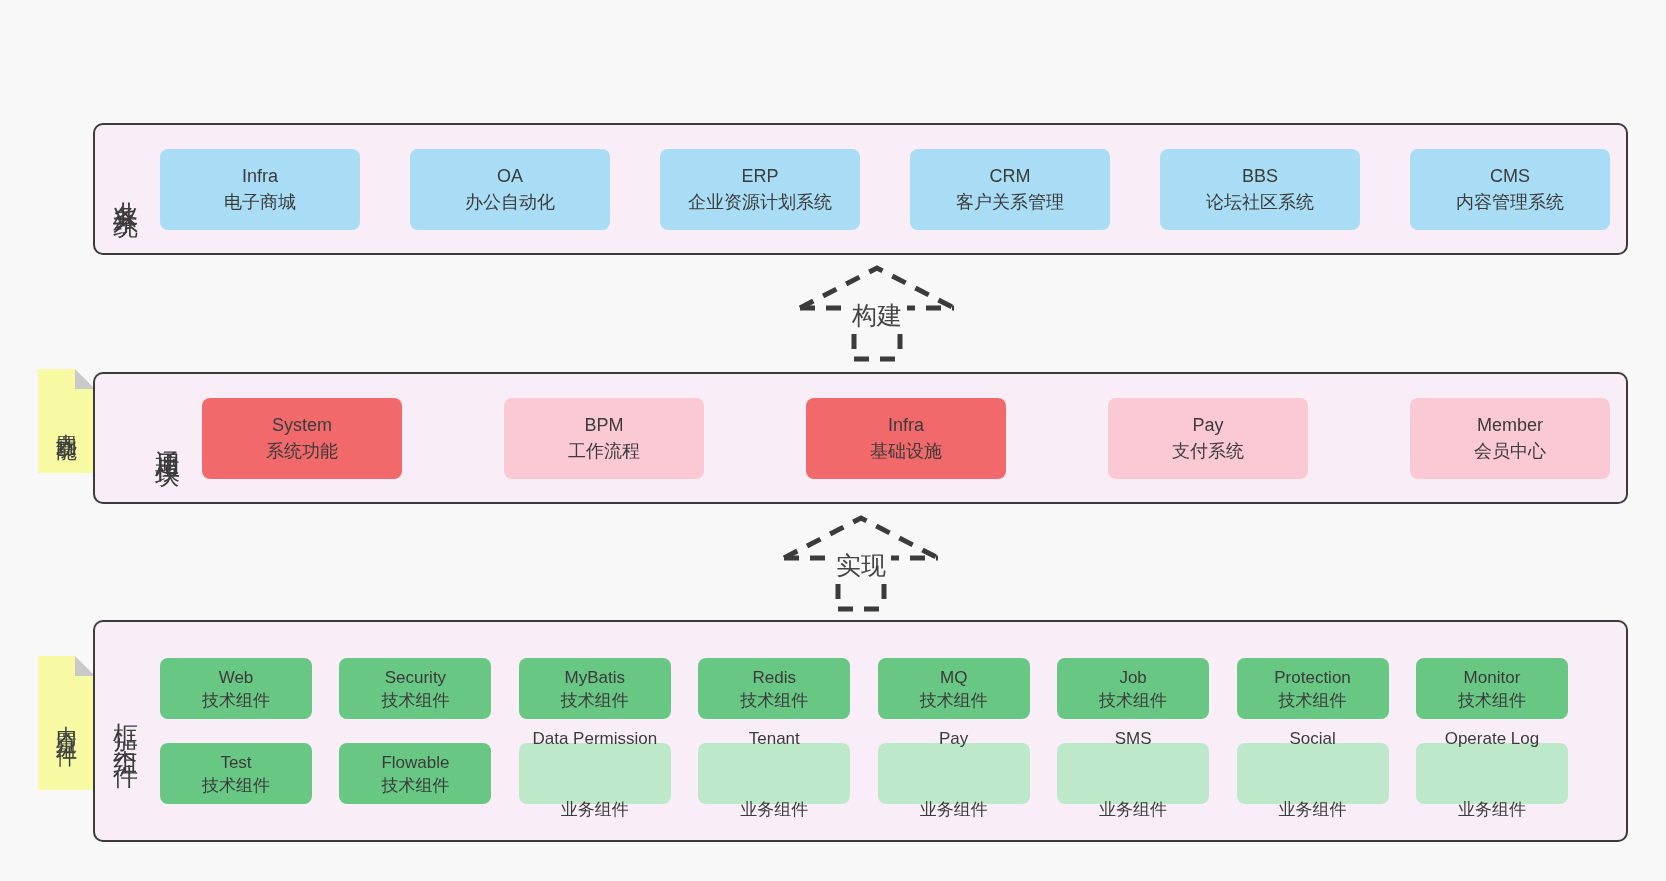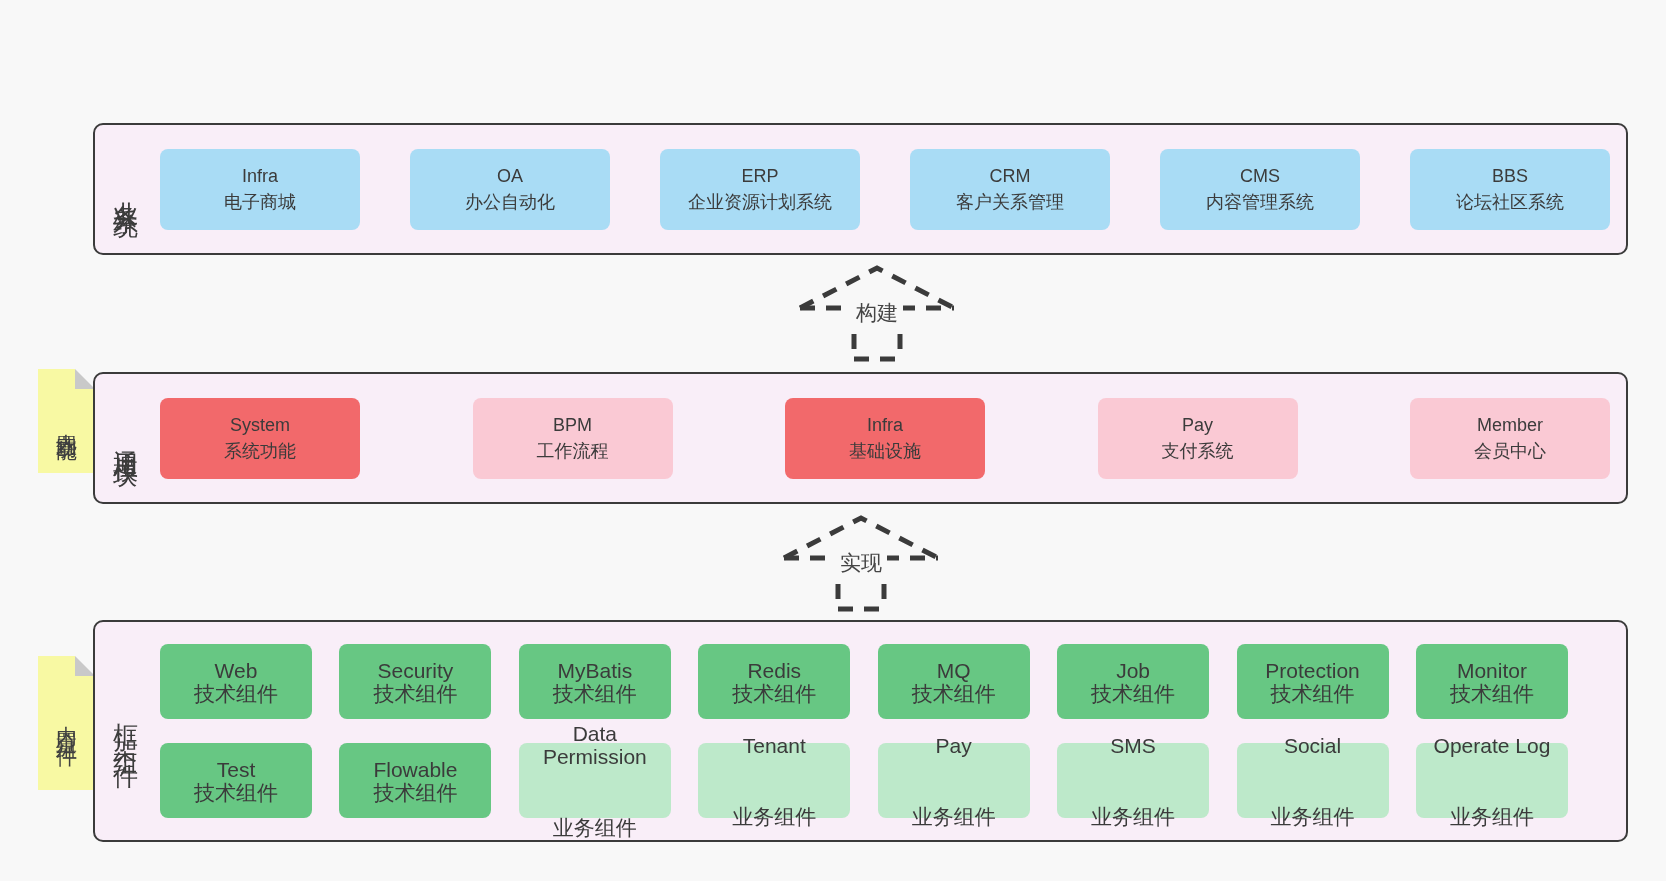--- a/index.html
+++ b/index.html
@@ -4,40 +4,40 @@
 <style>
   html,body{margin:0;padding:0;background:#f8f8f8;}
   .stage{position:relative;width:1666px;height:881px;background:#f8f8f8;overflow:hidden;
          font-family:"Liberation Sans","DejaVu Sans",sans-serif;color:#3c3c3c;}
 
   
   .panel{position:absolute;left:93px;width:1535px;box-sizing:border-box;
          background:#f9eef8;border:2px solid #3b3b3b;border-radius:10px;
          display:flex;align-items:center;}
   .panel-1{top:123px;height:132px;}
-  .panel-2{top:372px;height:132px;}
+  .panel-2{top:372px;height:132px;padding-left:42px;}
   .panel-3{top:620px;height:222px;}
 
   .vlabel{writing-mode:vertical-rl;text-orientation:upright;
           font-size:25px;line-height:1;color:#3c3c3c;
           margin-left:18px;flex:0 0 auto;letter-spacing:4px;}
   .panel-3 .vlabel{letter-spacing:14px;}
 
   .row{flex:1;display:flex;justify-content:space-between;
        padding-left:22px;padding-right:16px;align-items:center;}
   .grid{flex:1;display:flex;flex-direction:column;gap:24px;
         padding-left:22px;padding-right:58px;}
   .grid .row{padding:0;}
 
   
   .node{box-sizing:border-box;border-radius:8px;display:flex;flex-direction:column;
         justify-content:center;align-items:center;text-align:center;
         font-size:18px;line-height:26px;color:#3b3b3b;}
   .node-wide{width:200px;height:81px;}
-  .node-sm{width:152px;height:75px;font-size:21px;line-height:23px;}
+  .node-sm{width:152px;height:61px;font-size:17px;line-height:23px;}
   .c-blue{background:#a9dcf5;}
   .c-red{background:#f2696b;}
   .c-pink{background:#fac9d4;}
   .c-green{background:#67c783;}
   .c-lgreen{background:#bde9ca;gap:48px;}
 
   
   .sticky{position:absolute;background:#f8f9a3;display:flex;align-items:center;
           justify-content:center;}
   .sticky::before{content:"";position:absolute;top:0;right:0;width:0;height:0;
@@ -48,21 +48,21 @@
   .sticky .vtext{writing-mode:vertical-rl;text-orientation:upright;
           font-size:21px;color:#3f3f3f;letter-spacing:2px;}
   .sticky-2 .vtext{letter-spacing:7px;}
 
   
   .arrow{position:absolute;width:170px;height:100px;}
   .arrow-1{left:792px;top:262px;}
   .arrow-2{left:776px;top:512px;}
   .arrow svg{position:absolute;left:0;top:0;}
   .arrow .alabel{position:absolute;left:50%;top:37px;transform:translateX(-50%);
-          background:#f8f8f8;padding:0 5px;font-size:21px;color:#454545;
+          background:#f8f8f8;padding:0 5px;font-size:25px;color:#454545;
           white-space:nowrap;}
 </style>
 </head>
 <body>
 
 <div class="stage">
 
   <div class="sticky sticky-1">
     <span class="vtext">内置功能</span>
   </div>
@@ -83,26 +83,26 @@
       </div>
       <div class="node node-wide c-blue">
         <span>ERP</span>
         <span>企业资源计划系统</span>
       </div>
       <div class="node node-wide c-blue">
         <span>CRM</span>
         <span>客户关系管理</span>
       </div>
       <div class="node node-wide c-blue">
+        <span>BBS</span>
+        <span>论坛社区系统</span>
+      </div>
+      <div class="node node-wide c-blue">
         <span>CMS</span>
         <span>内容管理系统</span>
-      </div>
-      <div class="node node-wide c-blue">
-        <span>BBS</span>
-        <span>论坛社区系统</span>
       </div>
     </div>
   </section>
 
   <div class="arrow arrow-1">
     <svg width="170" height="100" viewBox="0 0 170 100">
       <g fill="none" stroke="#3b3b3b" stroke-width="5" stroke-dasharray="15 11">
         <polyline points="8,46 85,6 162,46"></polyline>
         <line x1="8" y1="46" x2="62" y2="46"></line>
         <line x1="108" y1="46" x2="162" y2="46"></line>

